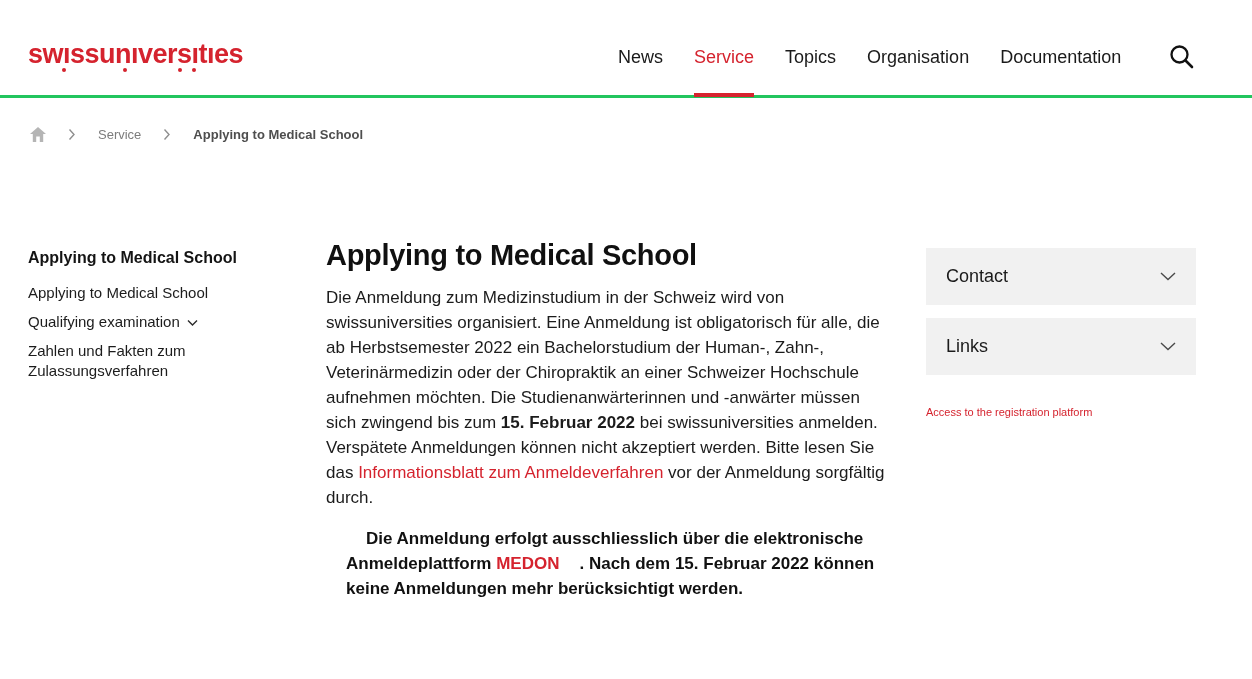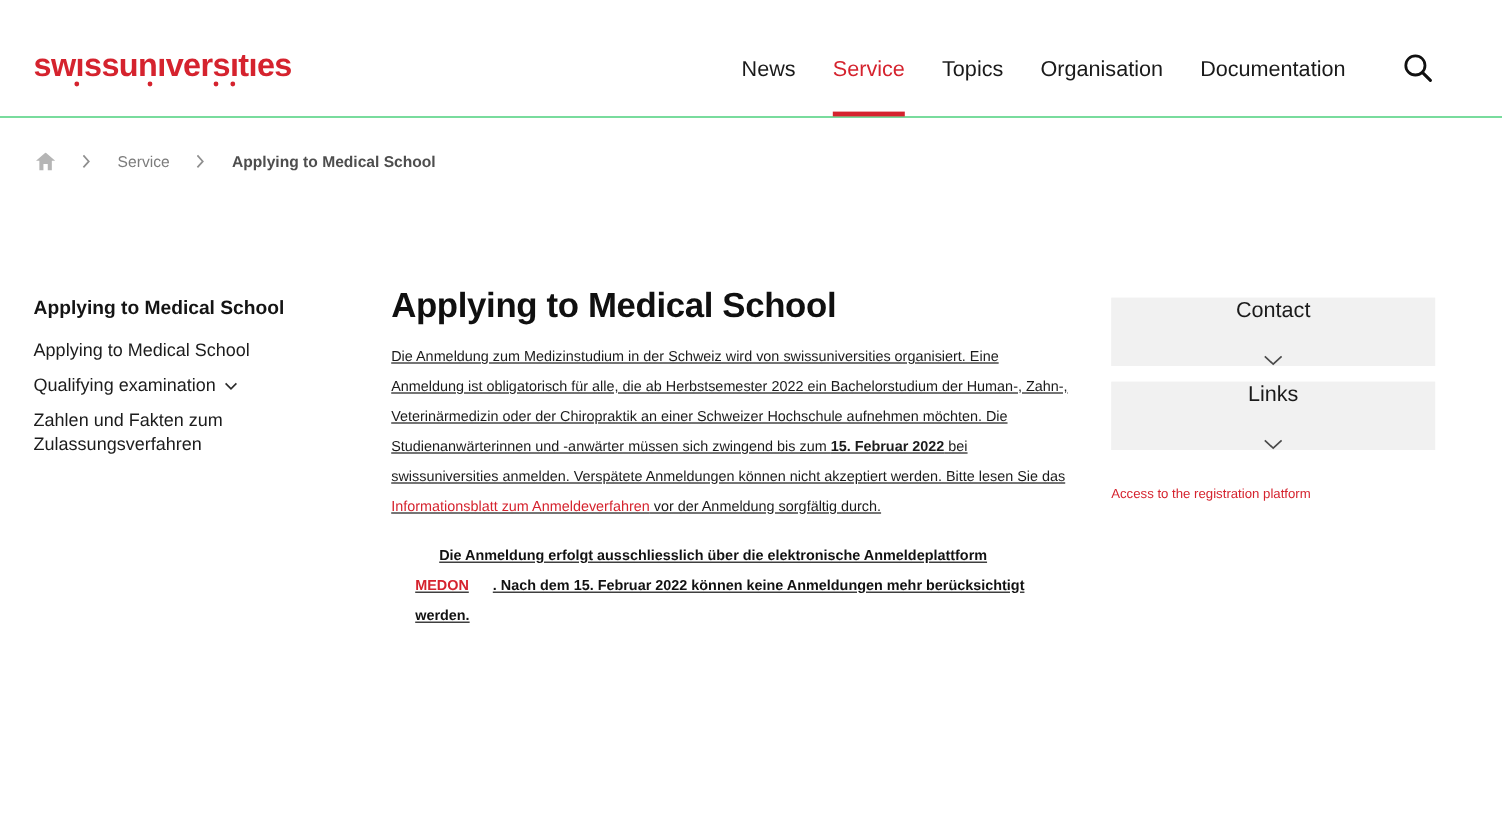--- a/index.html
+++ b/index.html
@@ -11,21 +11,21 @@
   *{margin:0;padding:0;box-sizing:border-box;}
   html,body{background:#fff;}
   body{font-family:"Liberation Sans",sans-serif;}
   .canvas{position:relative;width:1252px;height:679px;background:#fff;overflow:hidden;}
 
   
   .frag{position:absolute;top:0;height:3px;background:#dcdcdc;}
   .frag.dark{height:4px;background:#7f7f7f;width:9px;}
 
   
-  .site-header{position:absolute;top:0;left:0;width:1252px;height:98px;background:#fff;border-bottom:1px solid #22c55e;}
+  .site-header{position:absolute;top:0;left:0;width:1252px;height:98px;background:#fff;border-bottom:3px solid #22c55e;}
   .logo{position:absolute;left:28px;top:42px;cursor:pointer;}
   .logo-text{font-size:27px;line-height:24px;font-weight:bold;letter-spacing:-0.5px;color:var(--red);}
   .logo .dot{position:absolute;top:26px;width:4px;height:4px;border-radius:50%;background:var(--red);}
   .logo .d1{left:34px}.logo .d2{left:95px}.logo .d3{left:150px}.logo .d4{left:164px}
 
   .main-nav{position:absolute;left:618px;top:47px;display:flex;gap:31px;align-items:baseline;}
   .nav-item{position:relative;font-size:18px;color:#1a1a1a;text-decoration:none;cursor:pointer;white-space:nowrap;}
   .nav-item.active{color:var(--red);}
   .nav-item.active::after{content:"";position:absolute;left:0;right:0;top:46px;height:4px;background:var(--red);}
   .search-btn{position:absolute;left:1169px;top:43px;width:28px;height:28px;background:none;border:none;cursor:pointer;padding:0;}
@@ -38,28 +38,28 @@
 
   
   .subnav{position:absolute;left:28px;top:248px;width:275px;}
   .subnav-title{font-size:16px;font-weight:bold;color:#141414;line-height:20px;margin-bottom:15px;cursor:pointer;}
   .subnav-link{display:block;font-size:15px;color:#1c1c1c;line-height:20px;margin-bottom:9px;text-decoration:none;cursor:pointer;}
   .subnav-link .chev{margin-left:7px;}
 
   
   .main-col{position:absolute;left:326px;top:238px;width:566px;}
   .page-title{font-size:29px;line-height:34px;font-weight:bold;letter-spacing:-0.3px;color:#101010;margin-bottom:13px;}
-  .main-col p{font-size:12px;line-height:25px;color:var(--ink);margin-bottom:16px;text-decoration:underline;}
+  .main-col p{font-size:17px;line-height:25px;color:var(--ink);margin-bottom:16px;}
   .main-col p.em, .main-col p.em span{font-weight:bold;color:#111;margin-left:20px;}
   .red-link{color:var(--red);text-decoration:none;cursor:pointer;}
   .main-col strong{font-weight:bold;}
 
   
   .rightcol{position:absolute;left:926px;top:248px;width:270px;}
-  .accordion{height:57px;background:var(--accordion-bg);margin-bottom:13px;display:flex;align-items:center;justify-content:space-between;padding:0 20px;cursor:pointer;flex-direction:column;}
+  .accordion{height:57px;background:var(--accordion-bg);margin-bottom:13px;display:flex;align-items:center;justify-content:space-between;padding:0 20px;cursor:pointer;}
   .accordion .acc-label{font-size:18px;color:#1b1b1b;}
   .reg-link{display:inline-block;margin-top:18px;font-size:11px;color:var(--red);text-decoration:none;cursor:pointer;}
 
   svg{display:block;}
   .inline-svg{display:inline-block;vertical-align:middle;}
 </style>
 </head>
 <body>
 
 <div class="canvas">

